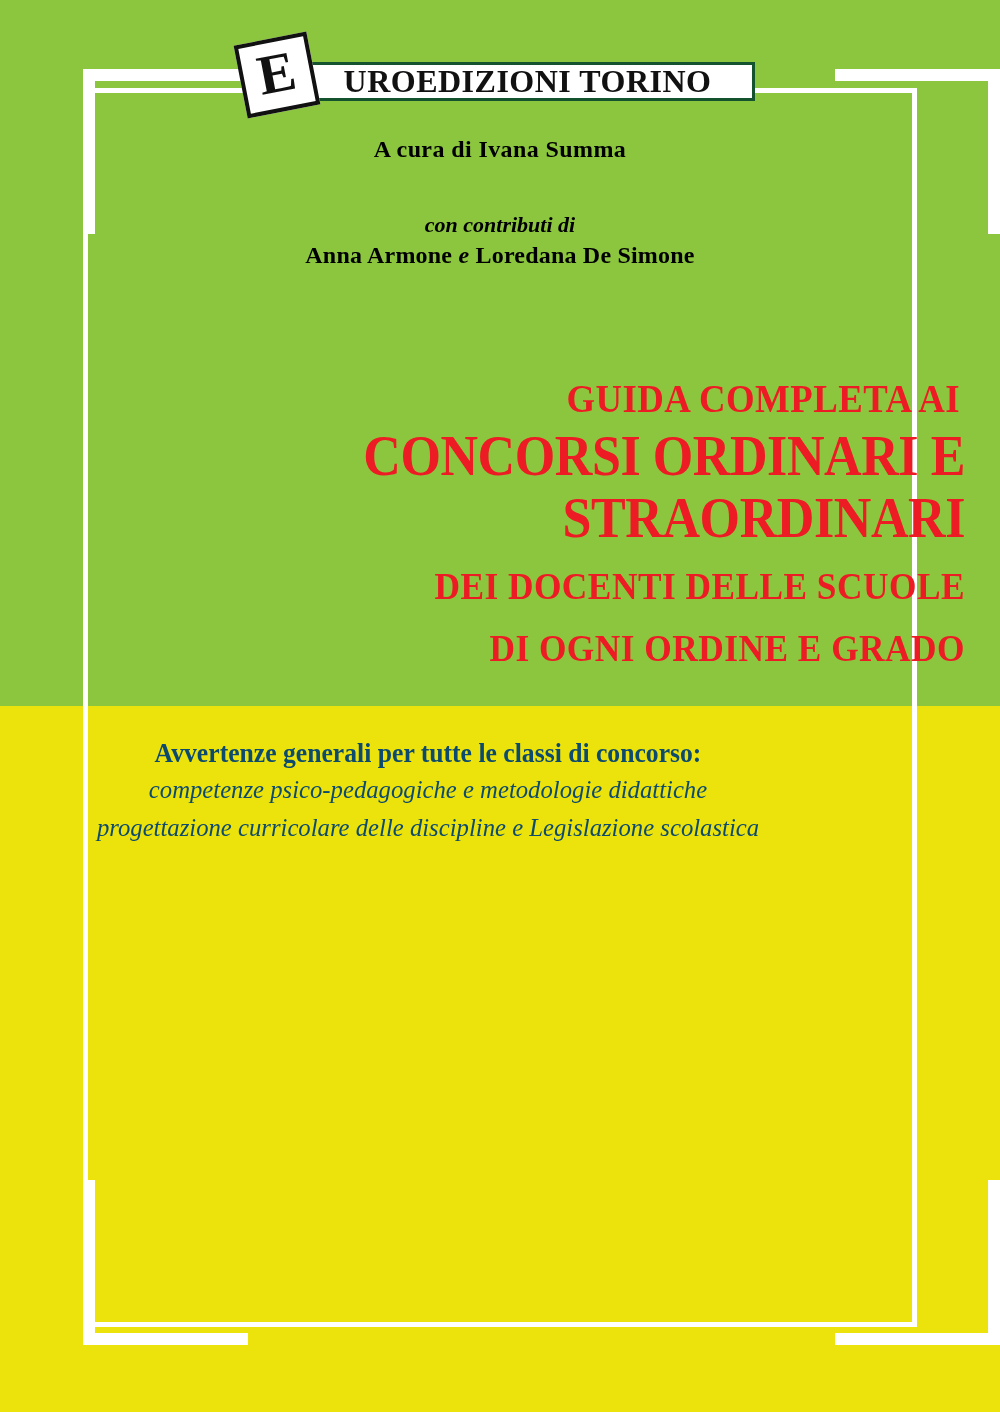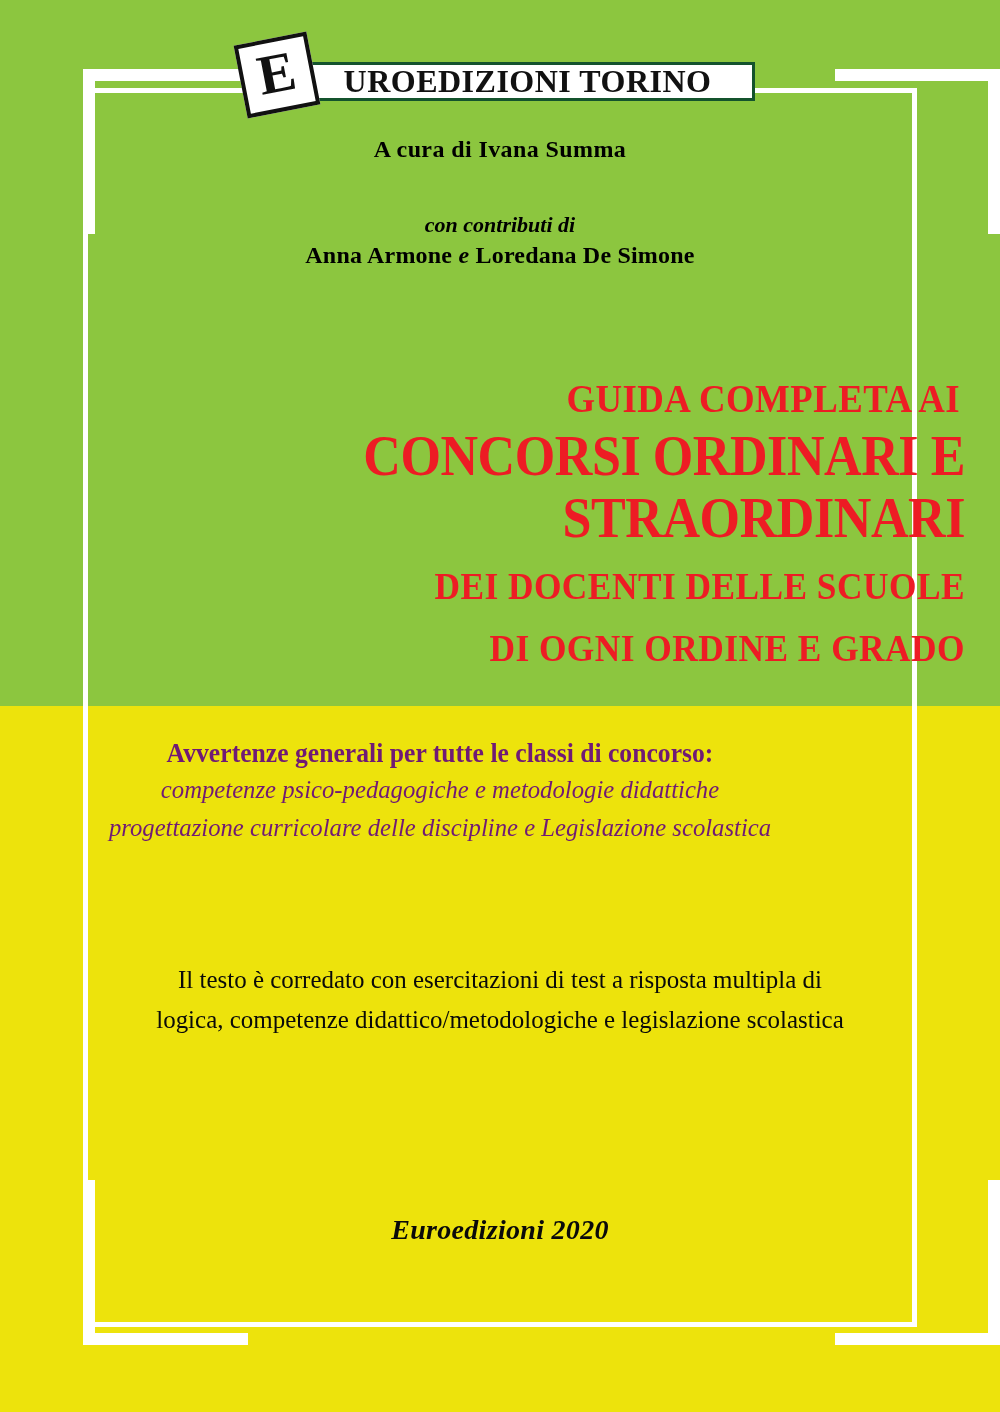--- a/index.html
+++ b/index.html
@@ -191,25 +191,25 @@
     font-size: 38px;
     line-height: 1.05;
     margin-top: 22px;
     letter-spacing: 0.5px;
     transform: scaleX(0.93);
   }
 
   
   #subtitle-block {
     position: absolute;
-    left: 16px;
+    left: 4px;
     top: 736px;
     width: 848px;
     text-align: center;
-    color: #701a75;
+    color: #0c4a6e;
   }
   .sub-head {
     font-size: 27px;
     font-weight: bold;
     line-height: 1.3;
     transform: scaleX(0.95);
   }
   .sub-it {
     font-size: 26px;
     font-style: italic;
@@ -301,20 +301,15 @@
     <div class="title-l3">DEI DOCENTI DELLE SCUOLE</div>
     <div class="title-l4">DI OGNI ORDINE E GRADO</div>
   </div>
 
   <div id="subtitle-block">
     <div class="sub-head">Avvertenze generali per tutte le classi di concorso:</div>
     <div class="sub-it">competenze psico-pedagogiche e metodologie didattiche</div>
     <div class="sub-it">progettazione curricolare delle discipline e Legislazione scolastica</div>
   </div>
 
-  <div id="desc-block">
-    <div class="desc-line">Il testo è corredato con esercitazioni di test a risposta multipla di</div>
-    <div class="desc-line">logica, competenze didattico/metodologiche e legislazione scolastica</div>
-  </div>
-
-  <div id="imprint">Euroedizioni 2020</div>
+
 
 </div>
 
 </body></html>

